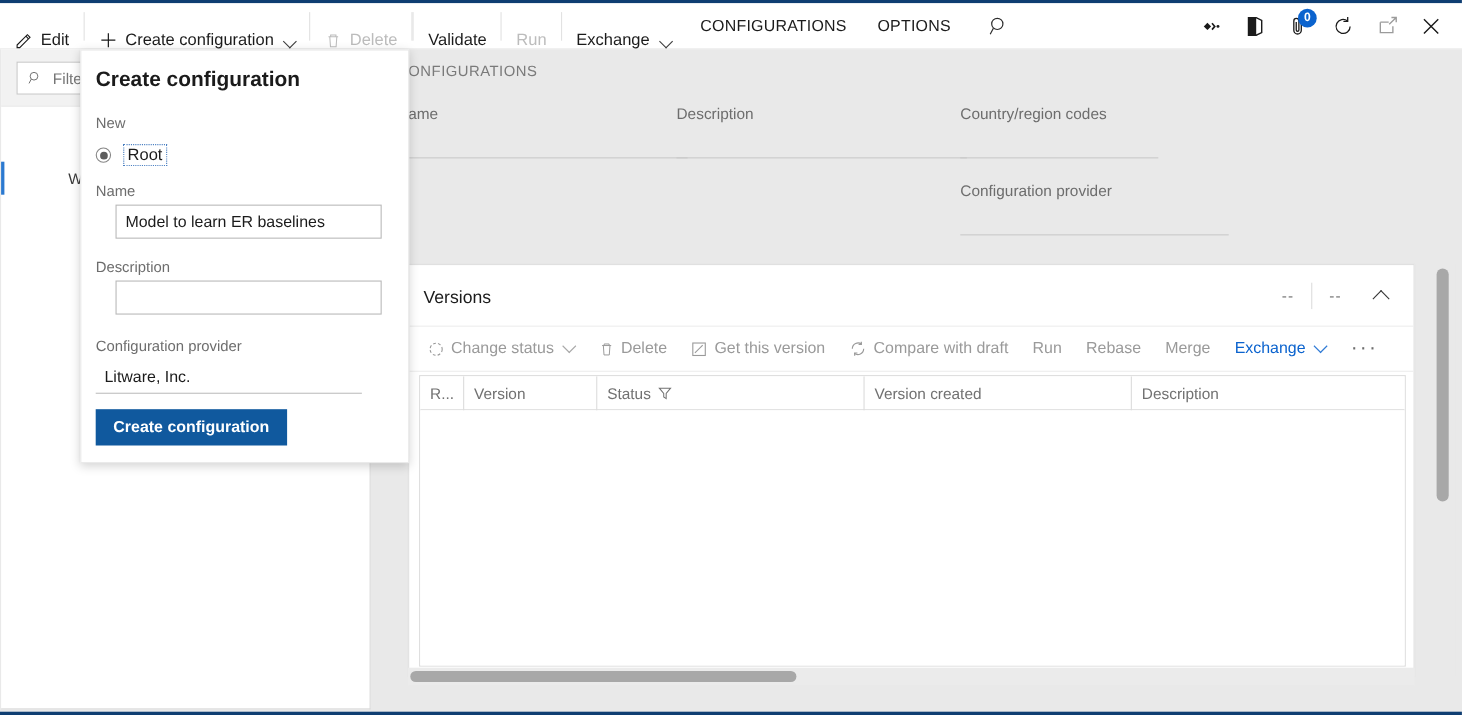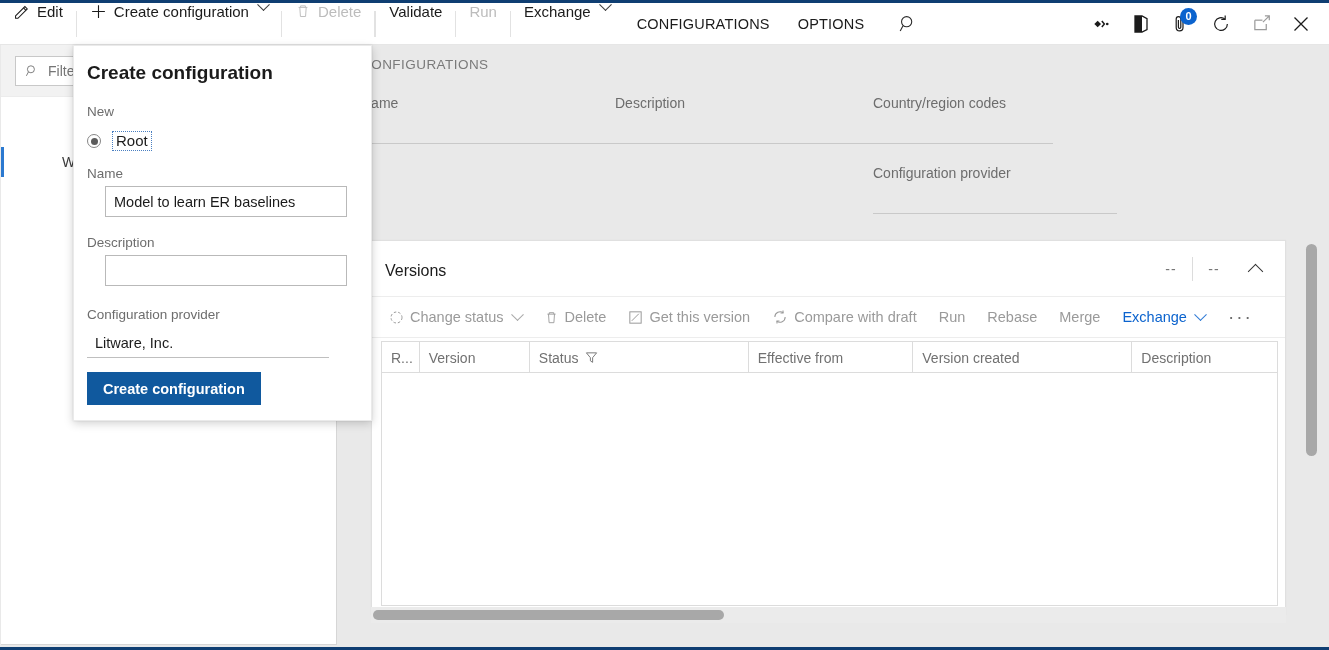--- a/index.html
+++ b/index.html
@@ -33,21 +33,21 @@
   
   .cmdbar {
     position: absolute; left: 0; top: 3px;
     width: 1329px; height: 42px;
     background: #ffffff;
     display: flex; align-items: center;
     border-bottom: 1px solid #e6e6e6;
   }
   .cmd-btn {
     height: 42px;
-    display: flex; align-items: flex-start; gap: 7px;
+    display: flex; align-items: flex-end; gap: 7px;
     padding: 0 13px;
     font-size: 15px;
     color: #1b1b1b;
     white-space: nowrap;
     cursor: pointer;
   }
   .cmd-btn.disabled { color: #bcbcbc; cursor: default; }
   .cmd-sep {
     width: 1px; height: 26px; background: #e2e2e2; flex: 0 0 1px;
   }
@@ -517,23 +517,20 @@
             </div>
             <div class="gh" style="width:121px">
               <span>Version</span>
             </div>
             <div class="gh" style="width:243px">
               <span>Status</span>
               <svg width="13" height="13" viewBox="0 0 14 14">
                 <path d="M1.5 2h11L8.2 7.2v5L5.8 10.6V7.2z" fill="none" stroke="#717171" stroke-width="1"></path>
               </svg>
             </div>
-            <div class="gh" style="width:182px">
-              <span>Effective from</span>
-            </div>
             <div class="gh" style="width:243px">
               <span>Version created</span>
             </div>
             <div class="gh" style="width:160px">
               <span>Description</span>
             </div>
           </div>
           <div class="grid-body"></div>
         </div>
       </div>

